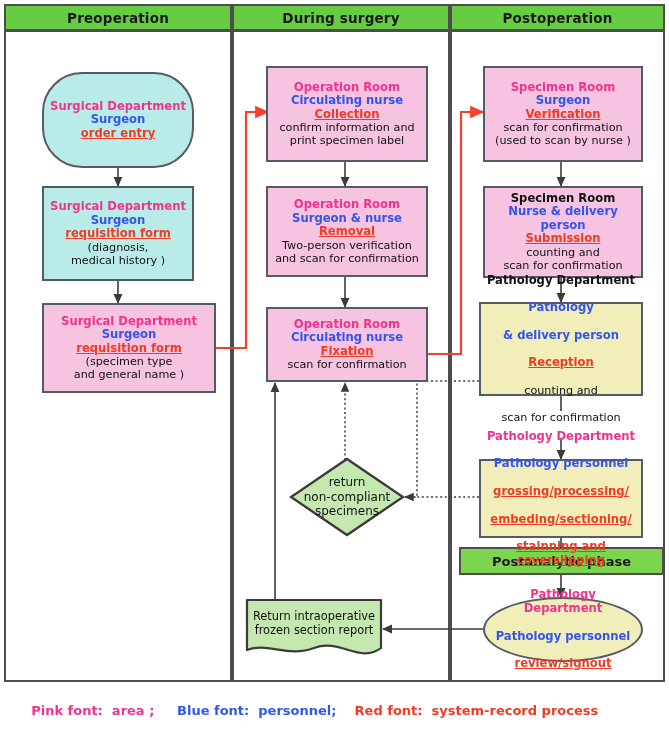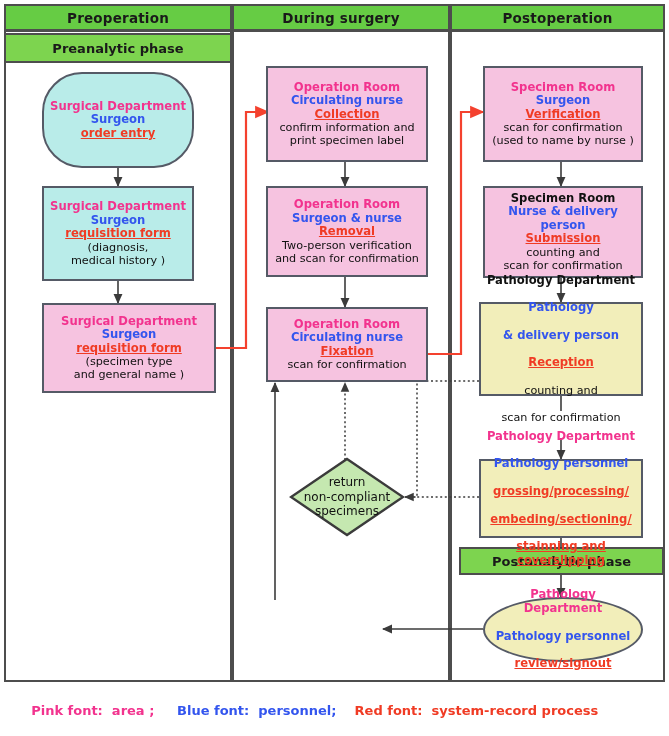--- a/index.html
+++ b/index.html
@@ -77,21 +77,20 @@
 <div id="root">
 
   <div class="col-frame" style="left:4px;top:30px;width:228px;height:652px;"></div>
   <div class="col-frame" style="left:232px;top:30px;width:218px;height:652px;"></div>
   <div class="col-frame" style="left:450px;top:30px;width:215px;height:652px;"></div>
 
   <div class="col-head" style="left:4px;top:4px;width:228px;height:27px;">Preoperation</div>
   <div class="col-head" style="left:232px;top:4px;width:218px;height:27px;">During surgery</div>
   <div class="col-head" style="left:450px;top:4px;width:215px;height:27px;">Postoperation</div>
 
-  <div class="phase-band" style="left:4px;top:33px;width:228px;height:30px;">Preanalytic phase</div>
   <div class="phase-band" style="left:459px;top:547px;width:205px;height:28px;">Postanalytic phase</div>
 
   <svg id="wires" viewBox="0 0 669 736" width="669" height="736">
     <defs>
       <marker id="ah" viewBox="0 0 10 10" refX="9" refY="5" markerWidth="6.5" markerHeight="6.5" orient="auto-start-reverse">
         <path d="M0,0.6 L10,5 L0,9.4 z" fill="#3b3b3b"></path>
       </marker>
       <marker id="ahr" viewBox="0 0 10 10" refX="9" refY="5" markerWidth="6.5" markerHeight="6.5" orient="auto-start-reverse">
         <path d="M0,0.6 L10,5 L0,9.4 z" fill="#f4412e"></path>
       </marker>
@@ -174,27 +173,36 @@
     <svg width="116" height="80" viewBox="0 0 116 80">
       <polygon points="58,2 114,40 58,78 2,40" fill="#c5e8b0" stroke="#3b3b3b" stroke-width="2.4"></polygon>
     </svg>
     <div class="diamond-text">
       <span>return</span>
       <span>non-compliant</span>
       <span>specimens</span>
     </div>
   </div>
 
+  <div class="doc-wrap" style="left:245px;top:598px;width:138px;height:62px;">
+    <svg width="138" height="62" viewBox="0 0 138 62">
+      <path d="M2,2 H136 V50 C115,66 95,40 69,50 C43,60 22,44 2,52 Z" fill="#c5e8b0" stroke="#3b3b3b" stroke-width="2.2" stroke-linejoin="round"></path>
+    </svg>
+    <div class="doc-text">
+      <span>Return intraoperative</span>
+      <span>frozen section report</span>
+    </div>
+  </div>
 
   <div class="node pink" style="left:483px;top:66px;width:160px;height:96px;">
     <span class="l-area">Specimen Room</span>
     <span class="l-person">Surgeon</span>
     <span class="l-proc">Verification</span>
     <span class="l-detail">scan for confirmation</span>
-    <span class="l-detail">(used to name by nurse )</span>
+    <span class="l-detail">(used to scan by nurse )</span>
   </div>
 
   <div class="node pink" style="left:483px;top:186px;width:160px;height:92px;">
     <span class="l-area-black">Specimen Room</span>
     <span class="l-person">Nurse &amp; delivery person</span>
     <span class="l-proc">Submission</span>
     <span class="l-detail">counting and</span>
     <span class="l-detail">scan for confirmation</span>
   </div>
 

